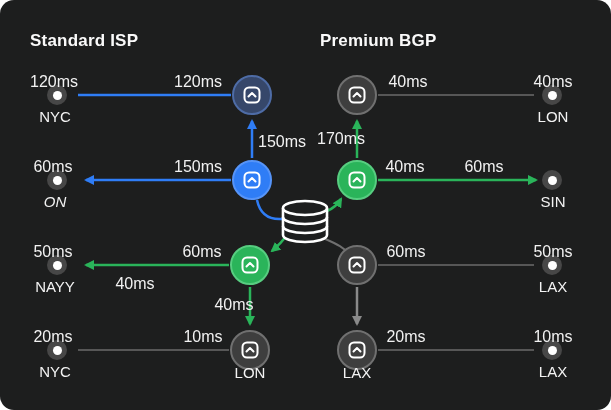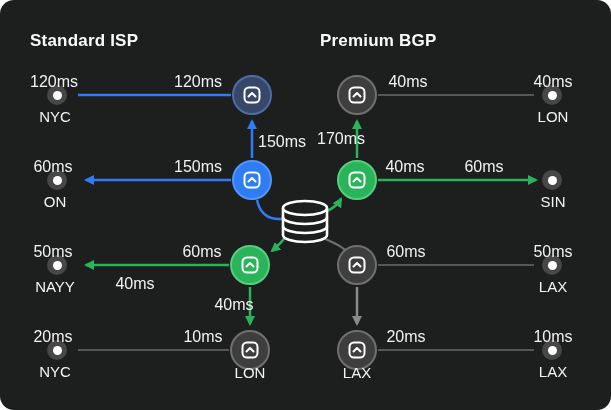--- a/index.html
+++ b/index.html
@@ -161,21 +161,21 @@
   <div class="dot" style="left:552px; top:350px;">
       <span class="dot-center"></span>
     </div>
 
   <span class="lat" style="left:54px;  top:73px;">120ms</span>
   <span class="lat" style="left:198px; top:73px;">120ms</span>
   <span class="city" style="left:55px;  top:108px;">NYC</span>
 
   <span class="lat" style="left:53px;  top:158px;">60ms</span>
   <span class="lat" style="left:198px; top:158px;">150ms</span>
-  <span class="city" style="left:55px;  top:193px;">ON</span>
+  <span class="city" style="left:55px;  top:193px;font-style:italic;">ON</span>
 
   <span class="lat" style="left:53px;  top:243px;">50ms</span>
   <span class="lat" style="left:202px; top:243px;">60ms</span>
   <span class="lat" style="left:135px; top:275px;">40ms</span>
   <span class="city" style="left:55px;  top:278px;">NAYY</span>
 
   <span class="lat" style="left:53px;  top:328px;">20ms</span>
   <span class="lat" style="left:203px; top:328px;">10ms</span>
   <span class="city" style="left:55px;  top:363px;">NYC</span>
 

